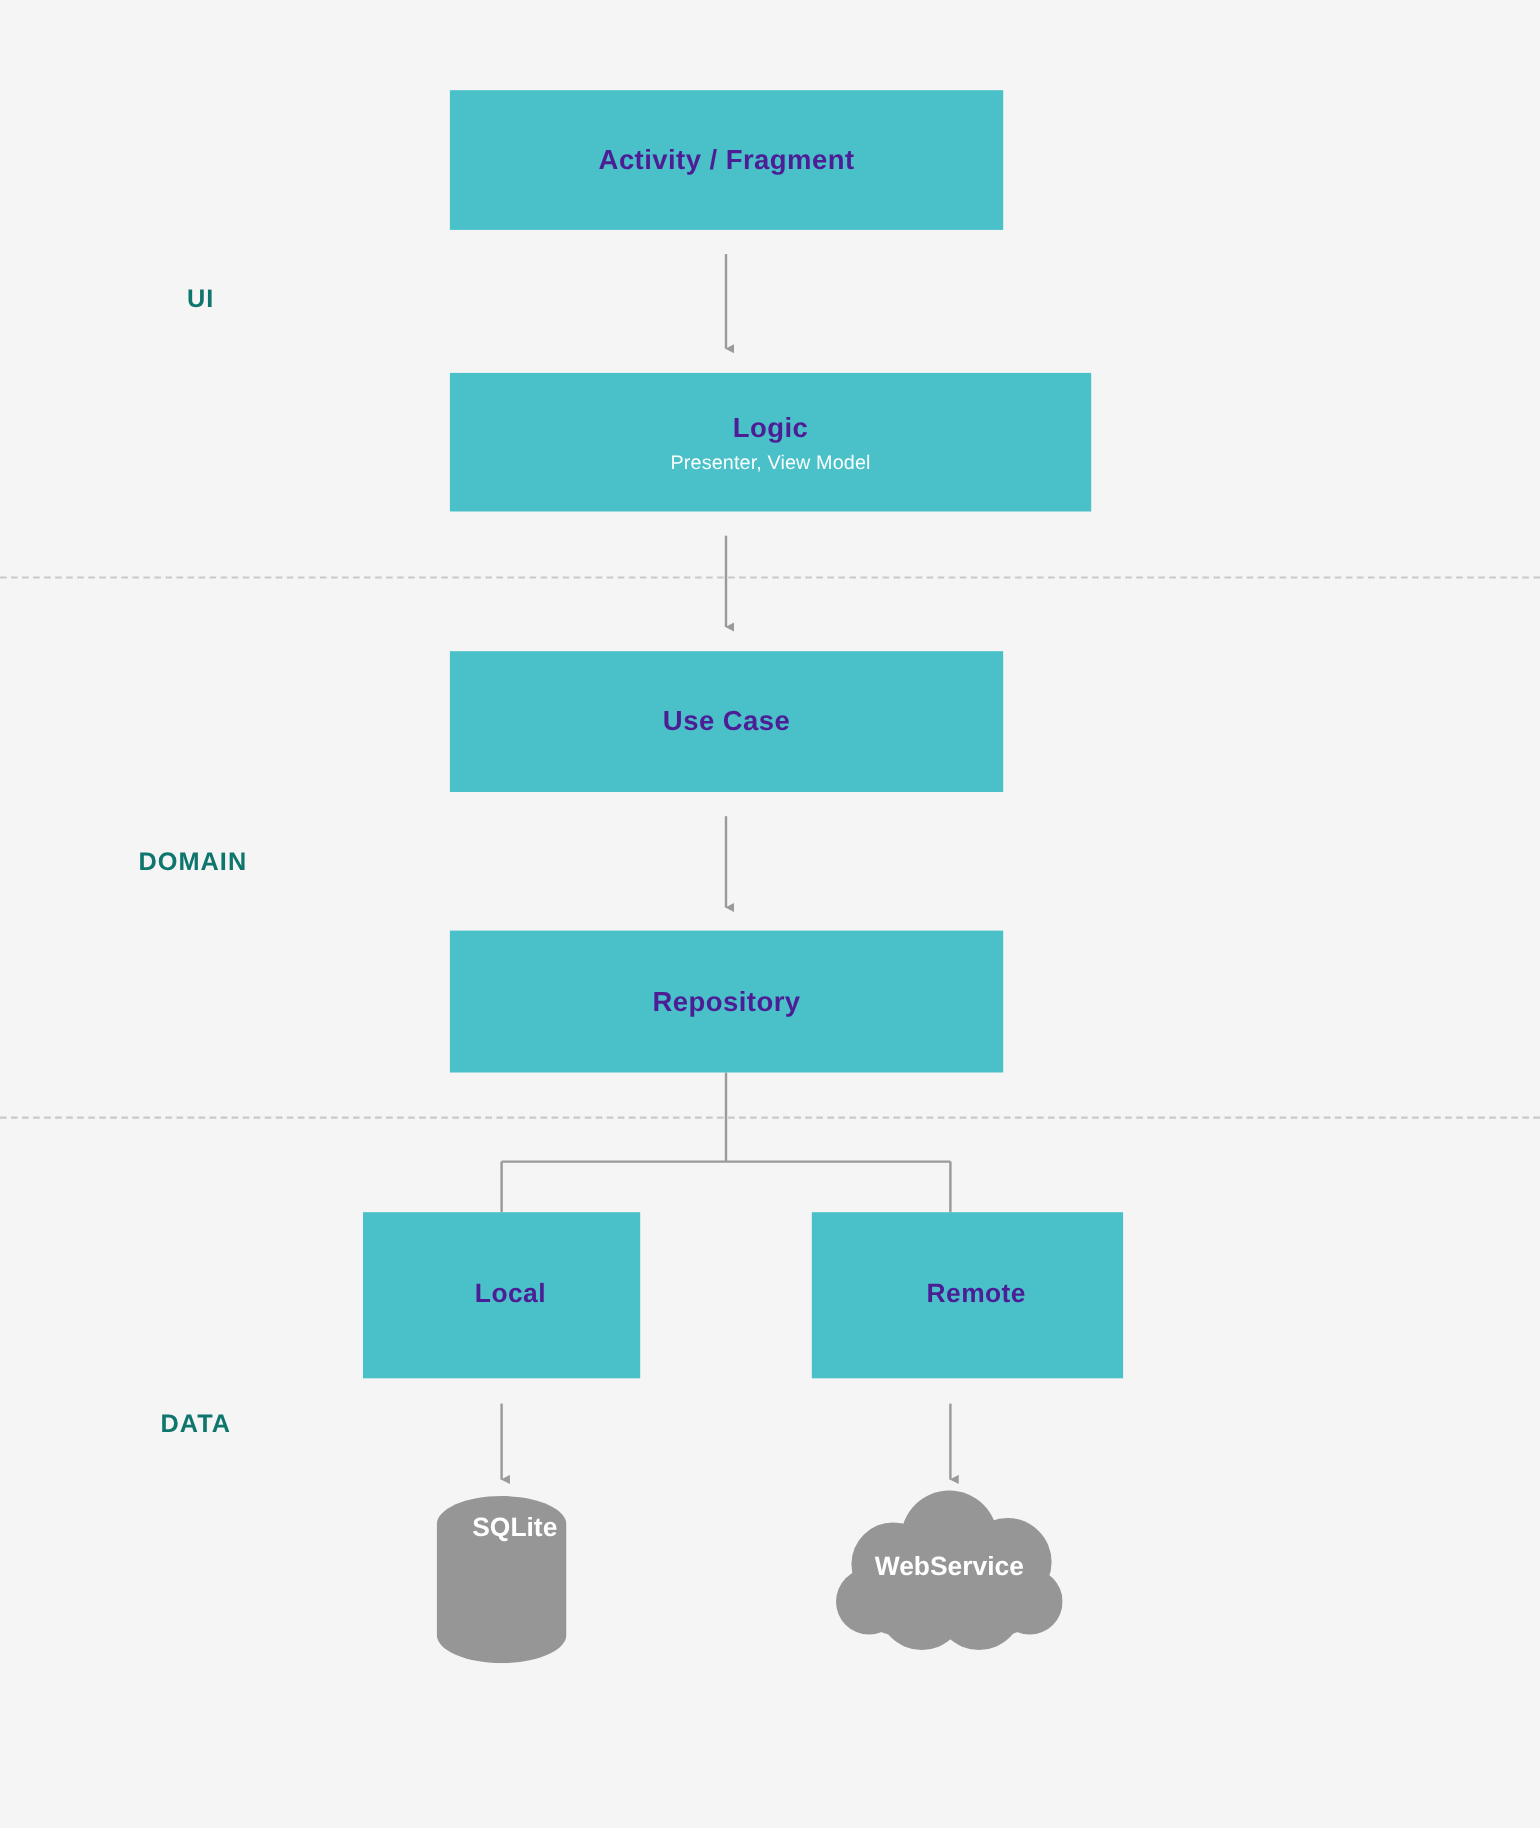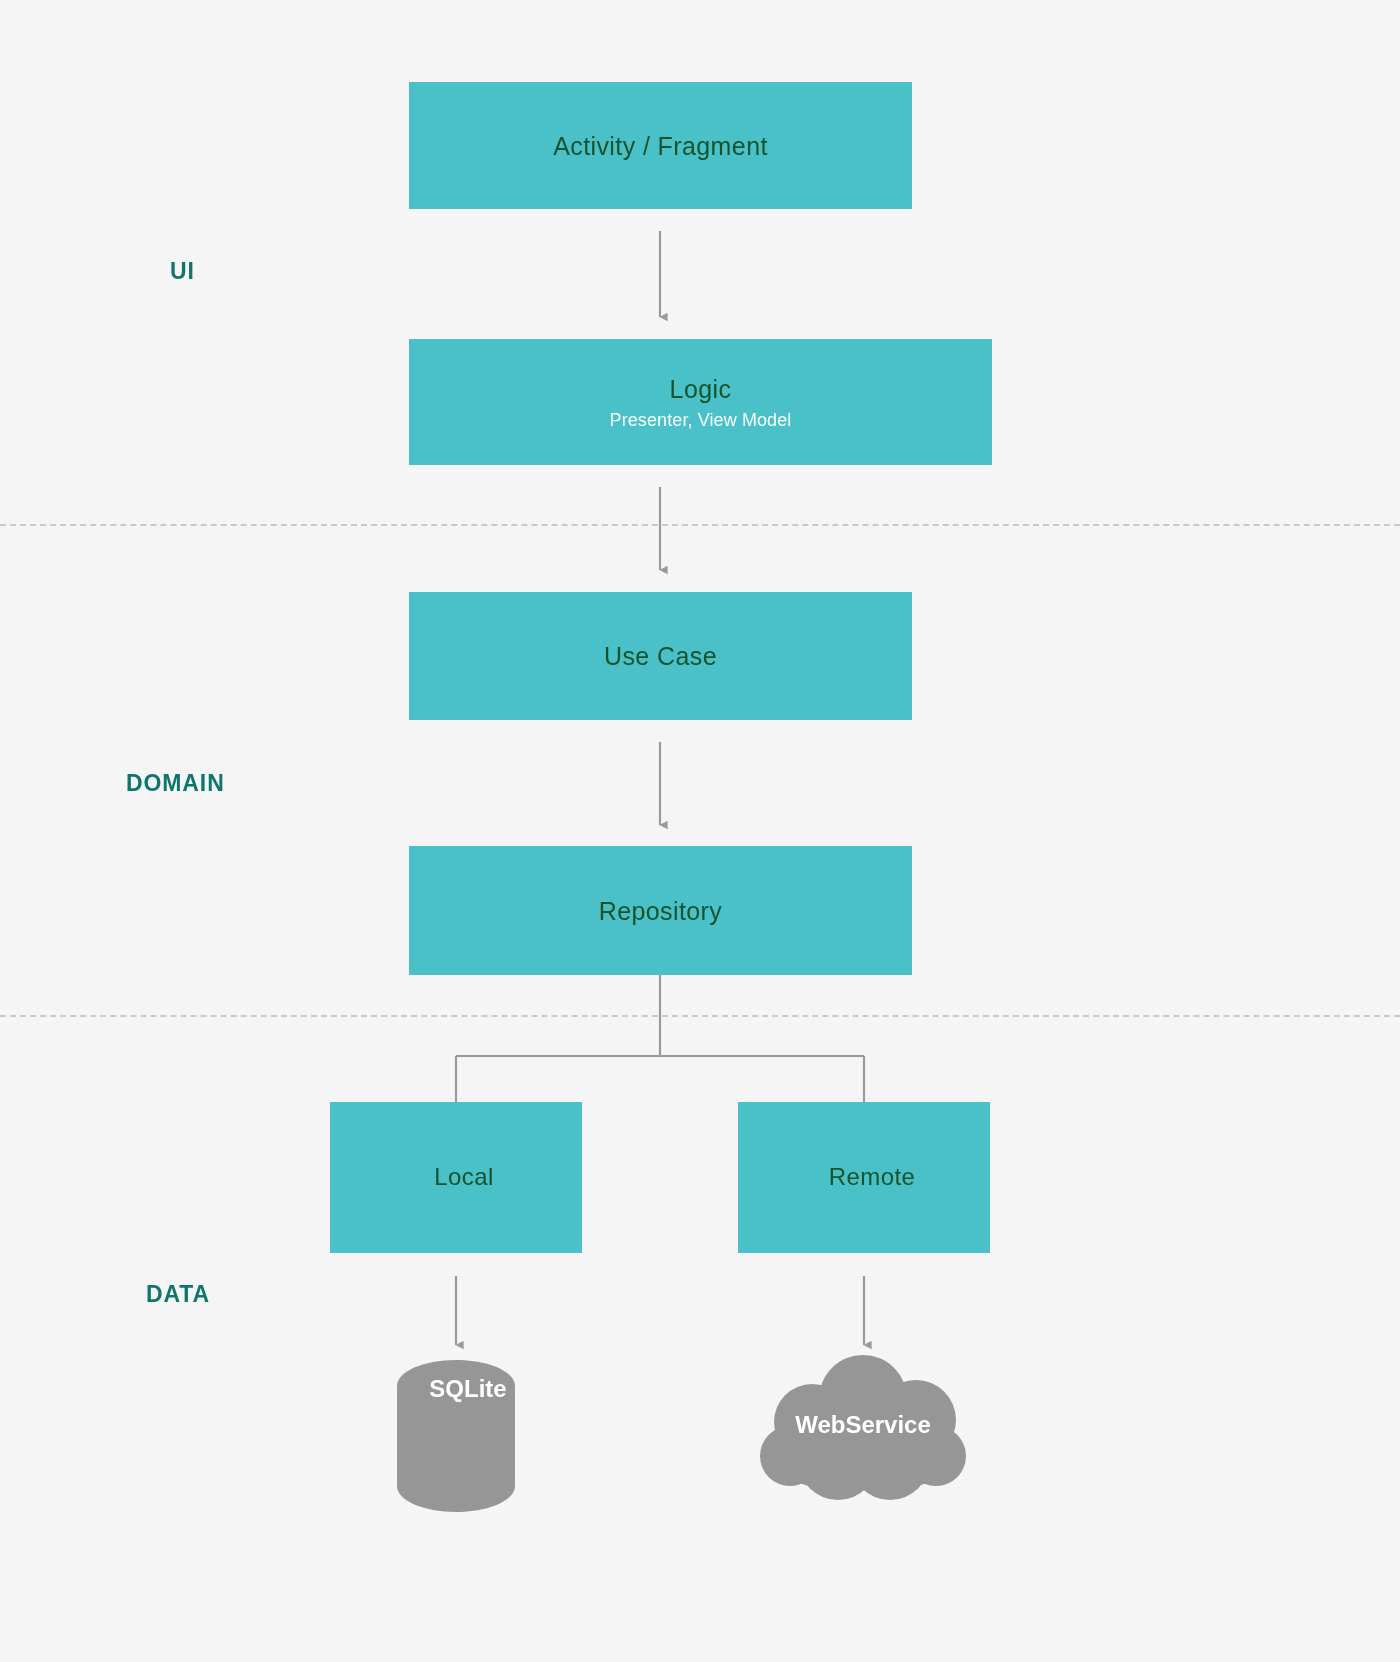--- a/index.html
+++ b/index.html
@@ -24,42 +24,42 @@
   .node {
     position: absolute;
     background: #4ac1c8;
     display: flex;
     flex-direction: column;
     align-items: center;
     justify-content: center;
     box-sizing: border-box;
   }
   .node .title {
-    color: #14532d;
-    font-weight: normal;
+    color: #4c1d95;
+    font-weight: bold;
     font-size: 25px;
     letter-spacing: 0.4px;
     line-height: 1.2;
     text-align: left;
   }
   .node .subtitle {
     color: #ffffff;
     font-size: 18px;
     font-weight: normal;
     letter-spacing: 0.1px;
     text-align: center;
     margin-top: 6px;
     opacity: 0.97;
   }
   #node-activity { left: 409px; top: 82px;  width: 503px; height: 127px; }
   #node-logic    { left: 409px; top: 339px; width: 583px; height: 126px; }
   #node-usecase  { left: 409px; top: 592px; width: 503px; height: 128px; }
   #node-repo     { left: 409px; top: 846px; width: 503px; height: 129px; }
   #node-local    { left: 330px; top: 1102px; width: 252px; height: 151px; }
-  #node-remote   { left: 738px; top: 1102px; width: 252px; height: 151px; }
+  #node-remote   { left: 738px; top: 1102px; width: 283px; height: 151px; }
 
   #node-local .title, #node-remote .title { font-size: 24px; margin-left: 16px; }
 
   
   .layer-label {
     position: absolute;
     color: #0f766e;
     font-weight: bold;
     font-size: 23px;
     letter-spacing: 0.9px;

